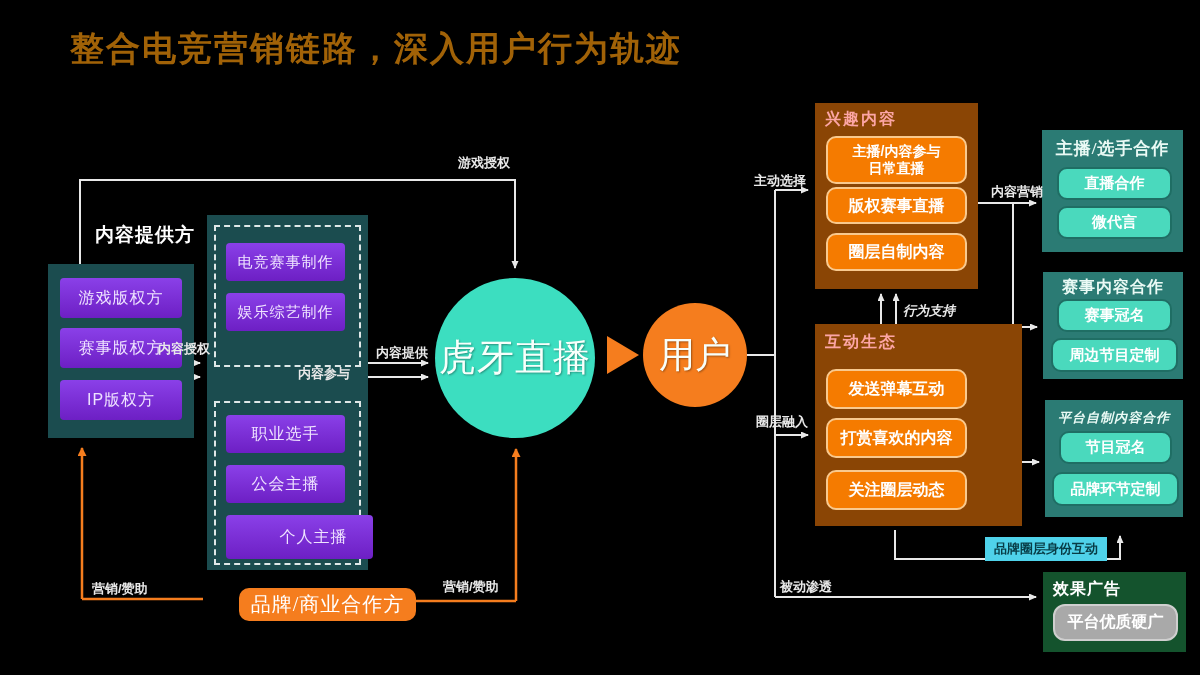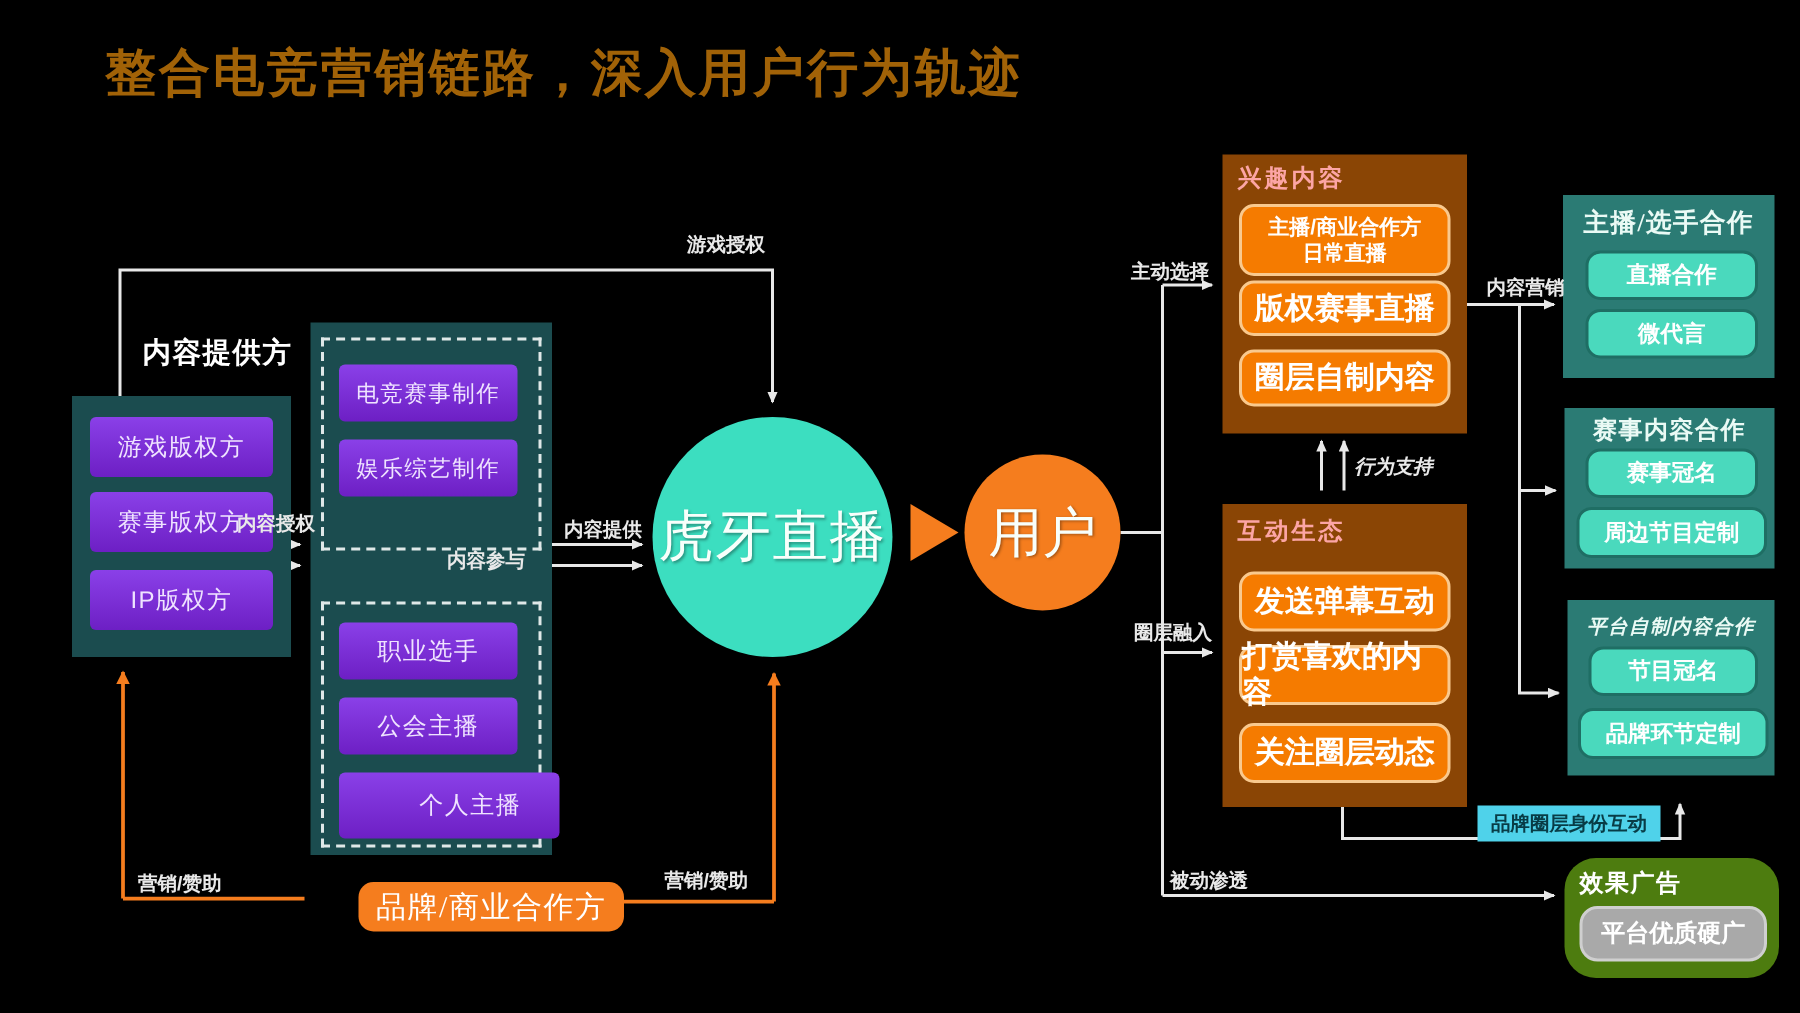--- a/index.html
+++ b/index.html
@@ -11,37 +11,37 @@
   .group-teal{background:#1b4c4f;}
   .purple-item{position:absolute;background:linear-gradient(180deg,#8a40e8,#6d1fc4);
     border-radius:4px;color:#efe3ff;font-size:16px;display:flex;align-items:center;
     justify-content:center;letter-spacing:1px;}
   .dashed-box{position:absolute;border:2px dashed #dfe8e8;}
   .brown-box{background:#8a4505;}
   .brown-title{color:#fca5a5;font-size:16px;font-weight:bold;letter-spacing:2px;
     font-family:"Liberation Serif","DejaVu Serif",serif;}
   .orange-item{position:absolute;background:#f57b00;border:2px solid #f9c98e;border-radius:10px;
     color:#fff;font-weight:bold;display:flex;flex-direction:column;align-items:center;
-    justify-content:center;font-size:20px;line-height:1.2;}
+    justify-content:center;font-size:16px;line-height:1.2;}
   .teal-box{background:#2b7b74;}
   .teal-title{color:#eafaf5;font-weight:bold;letter-spacing:1px;text-align:center;
     font-family:"Liberation Serif","DejaVu Serif",serif;}
   .teal-item{position:absolute;background:#4ad9bd;border:2px solid #1f6e64;border-radius:10px;
     color:#fff;font-weight:bold;display:flex;align-items:center;justify-content:center;font-size:15px;}
   .circle{position:absolute;border-radius:50%;display:flex;align-items:center;justify-content:center;
     color:#f8fffb;font-family:"Liberation Serif","DejaVu Serif",serif;
     text-shadow:1px 1px 2px rgba(0,0,0,.35);}
   #platform-circle{left:435px;top:278px;width:160px;height:160px;background:#3cdec0;font-size:37px;letter-spacing:1px;}
   #user-circle{left:643px;top:303px;width:104px;height:104px;background:#f57d1e;font-size:36px;}
   #flow-triangle{left:607px;top:336px;width:0;height:0;border-left:32px solid #f57d1e;
     border-top:19px solid transparent;border-bottom:19px solid transparent;}
   .edge-label{position:absolute;color:#e9e9e9;font-size:13px;font-weight:bold;white-space:nowrap;}
   #badge{left:985px;top:537px;background:#4fd2ea;color:#083c46;font-weight:bold;font-size:13px;
     padding:3px 9px;white-space:nowrap;}
-  .gray-box{background:#4d7c0f;border-radius:21px;}
+  .gray-box{background:#14532d;}
   .gray-title{color:#fff;font-weight:bold;font-size:16px;letter-spacing:1px;}
   .gray-item{position:absolute;background:#a9a9a9;border:2px solid #cfcfcf;border-radius:12px;
     color:#fff;font-weight:bold;font-size:16px;display:flex;align-items:center;justify-content:center;}
   #brand-box{left:203px;top:588px;width:177px;height:33px;background:#f57d1e;border-radius:10px;
     color:#fff;font-size:20px;display:flex;align-items:center;justify-content:center;
     font-family:"Liberation Serif","DejaVu Serif",serif;letter-spacing:1px;margin-left:36px;}
   svg#wires{position:absolute;left:0;top:0;}
 </style>
 </head>
 <body>
@@ -105,28 +105,28 @@
     </div>
   </div>
 
   <div class="circle" id="platform-circle">虎牙直播</div>
   <div class="abs" id="flow-triangle"></div>
   <div class="circle" id="user-circle">用户</div>
 
   <div class="abs brown-box" style="left:815px;top:103px;width:163px;height:186px;">
     <div class="brown-title" style="position:absolute;left:10px;top:6px;">兴趣内容</div>
     <div class="orange-item" style="left:11px;top:33px;width:137px;height:44px;font-size:14px;">
-      <span>主播/商业合作方</span>
+      <span>主播/内容参与</span>
       <span>日常直播</span>
     </div>
     <div class="orange-item" style="left:11px;top:84px;width:137px;height:33px;">版权赛事直播</div>
     <div class="orange-item" style="left:11px;top:130px;width:137px;height:34px;">圈层自制内容</div>
   </div>
 
-  <div class="abs brown-box" style="left:815px;top:336px;width:163px;height:202px;">
+  <div class="abs brown-box" style="left:815px;top:324px;width:163px;height:202px;padding-left:44px;">
     <div class="brown-title" style="position:absolute;left:10px;top:8px;">互动生态</div>
     <div class="orange-item" style="left:11px;top:45px;width:137px;height:36px;">发送弹幕互动</div>
     <div class="orange-item" style="left:11px;top:94px;width:137px;height:36px;">打赏喜欢的内容</div>
     <div class="orange-item" style="left:11px;top:146px;width:137px;height:36px;">关注圈层动态</div>
   </div>
 
   <div class="abs teal-box" style="left:1042px;top:130px;width:141px;height:122px;">
     <div class="teal-title" style="position:absolute;left:0;right:0;top:7px;font-size:17px;">主播/选手合作</div>
     <div class="teal-item" style="left:15px;top:37px;width:111px;height:29px;">直播合作</div>
     <div class="teal-item" style="left:15px;top:76px;width:111px;height:29px;">微代言</div>

